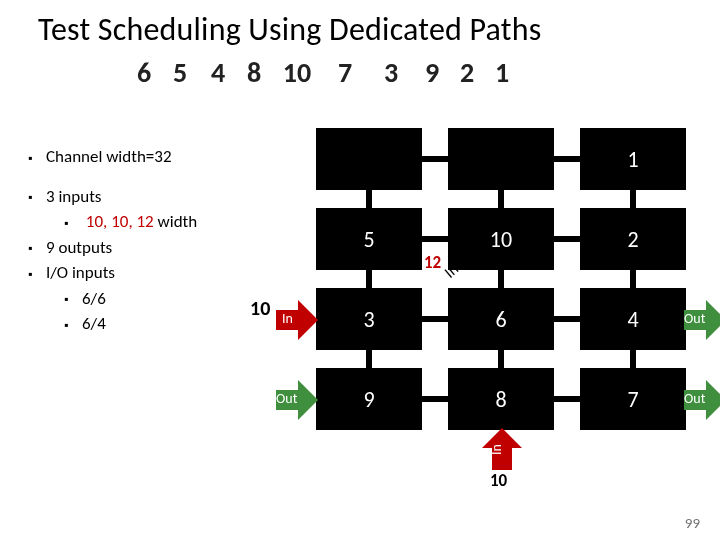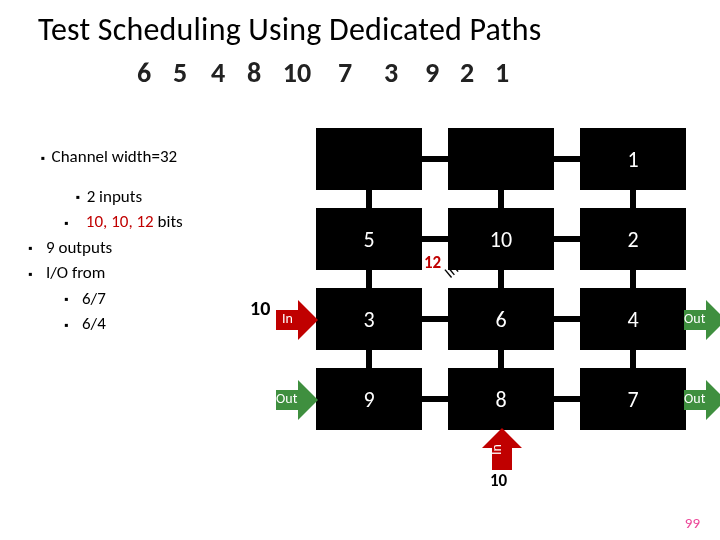--- a/index.html
+++ b/index.html
@@ -22,27 +22,27 @@
   .number-row span { display:inline-block; text-align:center;}
   .bullets {
     position: absolute; left: 28px; top: 130px;
     font-size: 17px; line-height: 1.5;
   }
   .bullets ul { list-style: none; }
   .bullets li::before {
     content: "\25AA"; color: #000; display:inline-block;
     width: 18px; font-size: 12px; vertical-align: middle;
   }
-  .bullets li.spaced { margin-top: 14px; text-align: center; }
+  .bullets li.spaced { margin-top: 14px; }
   .sub { margin-left: 36px; }
   .sub li::before { font-size: 12px; }
   .red { color: #c00000; }
   .pagenum {
     position:absolute; right:20px; bottom:8px;
-    font-size:15px; color:#ec4899;
+    font-size:15px; color:#737373;
   }
 
   
   .diag {
     position:absolute; left:290px; top:128px;
     width:420px; height:380px;
   }
   .box {
     position:absolute; width:106px; height:62px;
     background:#000; color:#fff; font-size:22px;
@@ -82,33 +82,33 @@
   <span style="width:46px">7</span>
   <span style="width:46px">3</span>
   <span style="width:36px">9</span>
   <span style="width:34px">2</span>
   <span style="width:36px">1</span>
 </div>
 
 <div class="bullets">
   <ul>
     <li class="spaced">Channel width=32</li>
-    <li class="spaced">2 inputs</li>
+    <li class="spaced">3 inputs</li>
   </ul>
   <ul class="sub">
     <li>
-      <span class="red">10</span><span class="red">, </span><span class="red">10</span><span class="red">, </span><span class="red">12</span><span> bits</span>
+      <span class="red">10</span><span class="red">, </span><span class="red">10</span><span class="red">, </span><span class="red">12</span><span> width</span>
     </li>
   </ul>
   <ul>
     <li>9 outputs</li>
-    <li>I/O from</li>
+    <li>I/O inputs</li>
   </ul>
   <ul class="sub">
-    <li>6/7</li>
+    <li>6/6</li>
     <li>6/4</li>
   </ul>
 </div>
 
 <div class="diag">
 
   <div class="box" style="left:26px; top:0px;"></div>
   <div class="box" style="left:158px;top:0px;"></div>
   <div class="box" style="left:290px;top:0px;">1</div>
 

